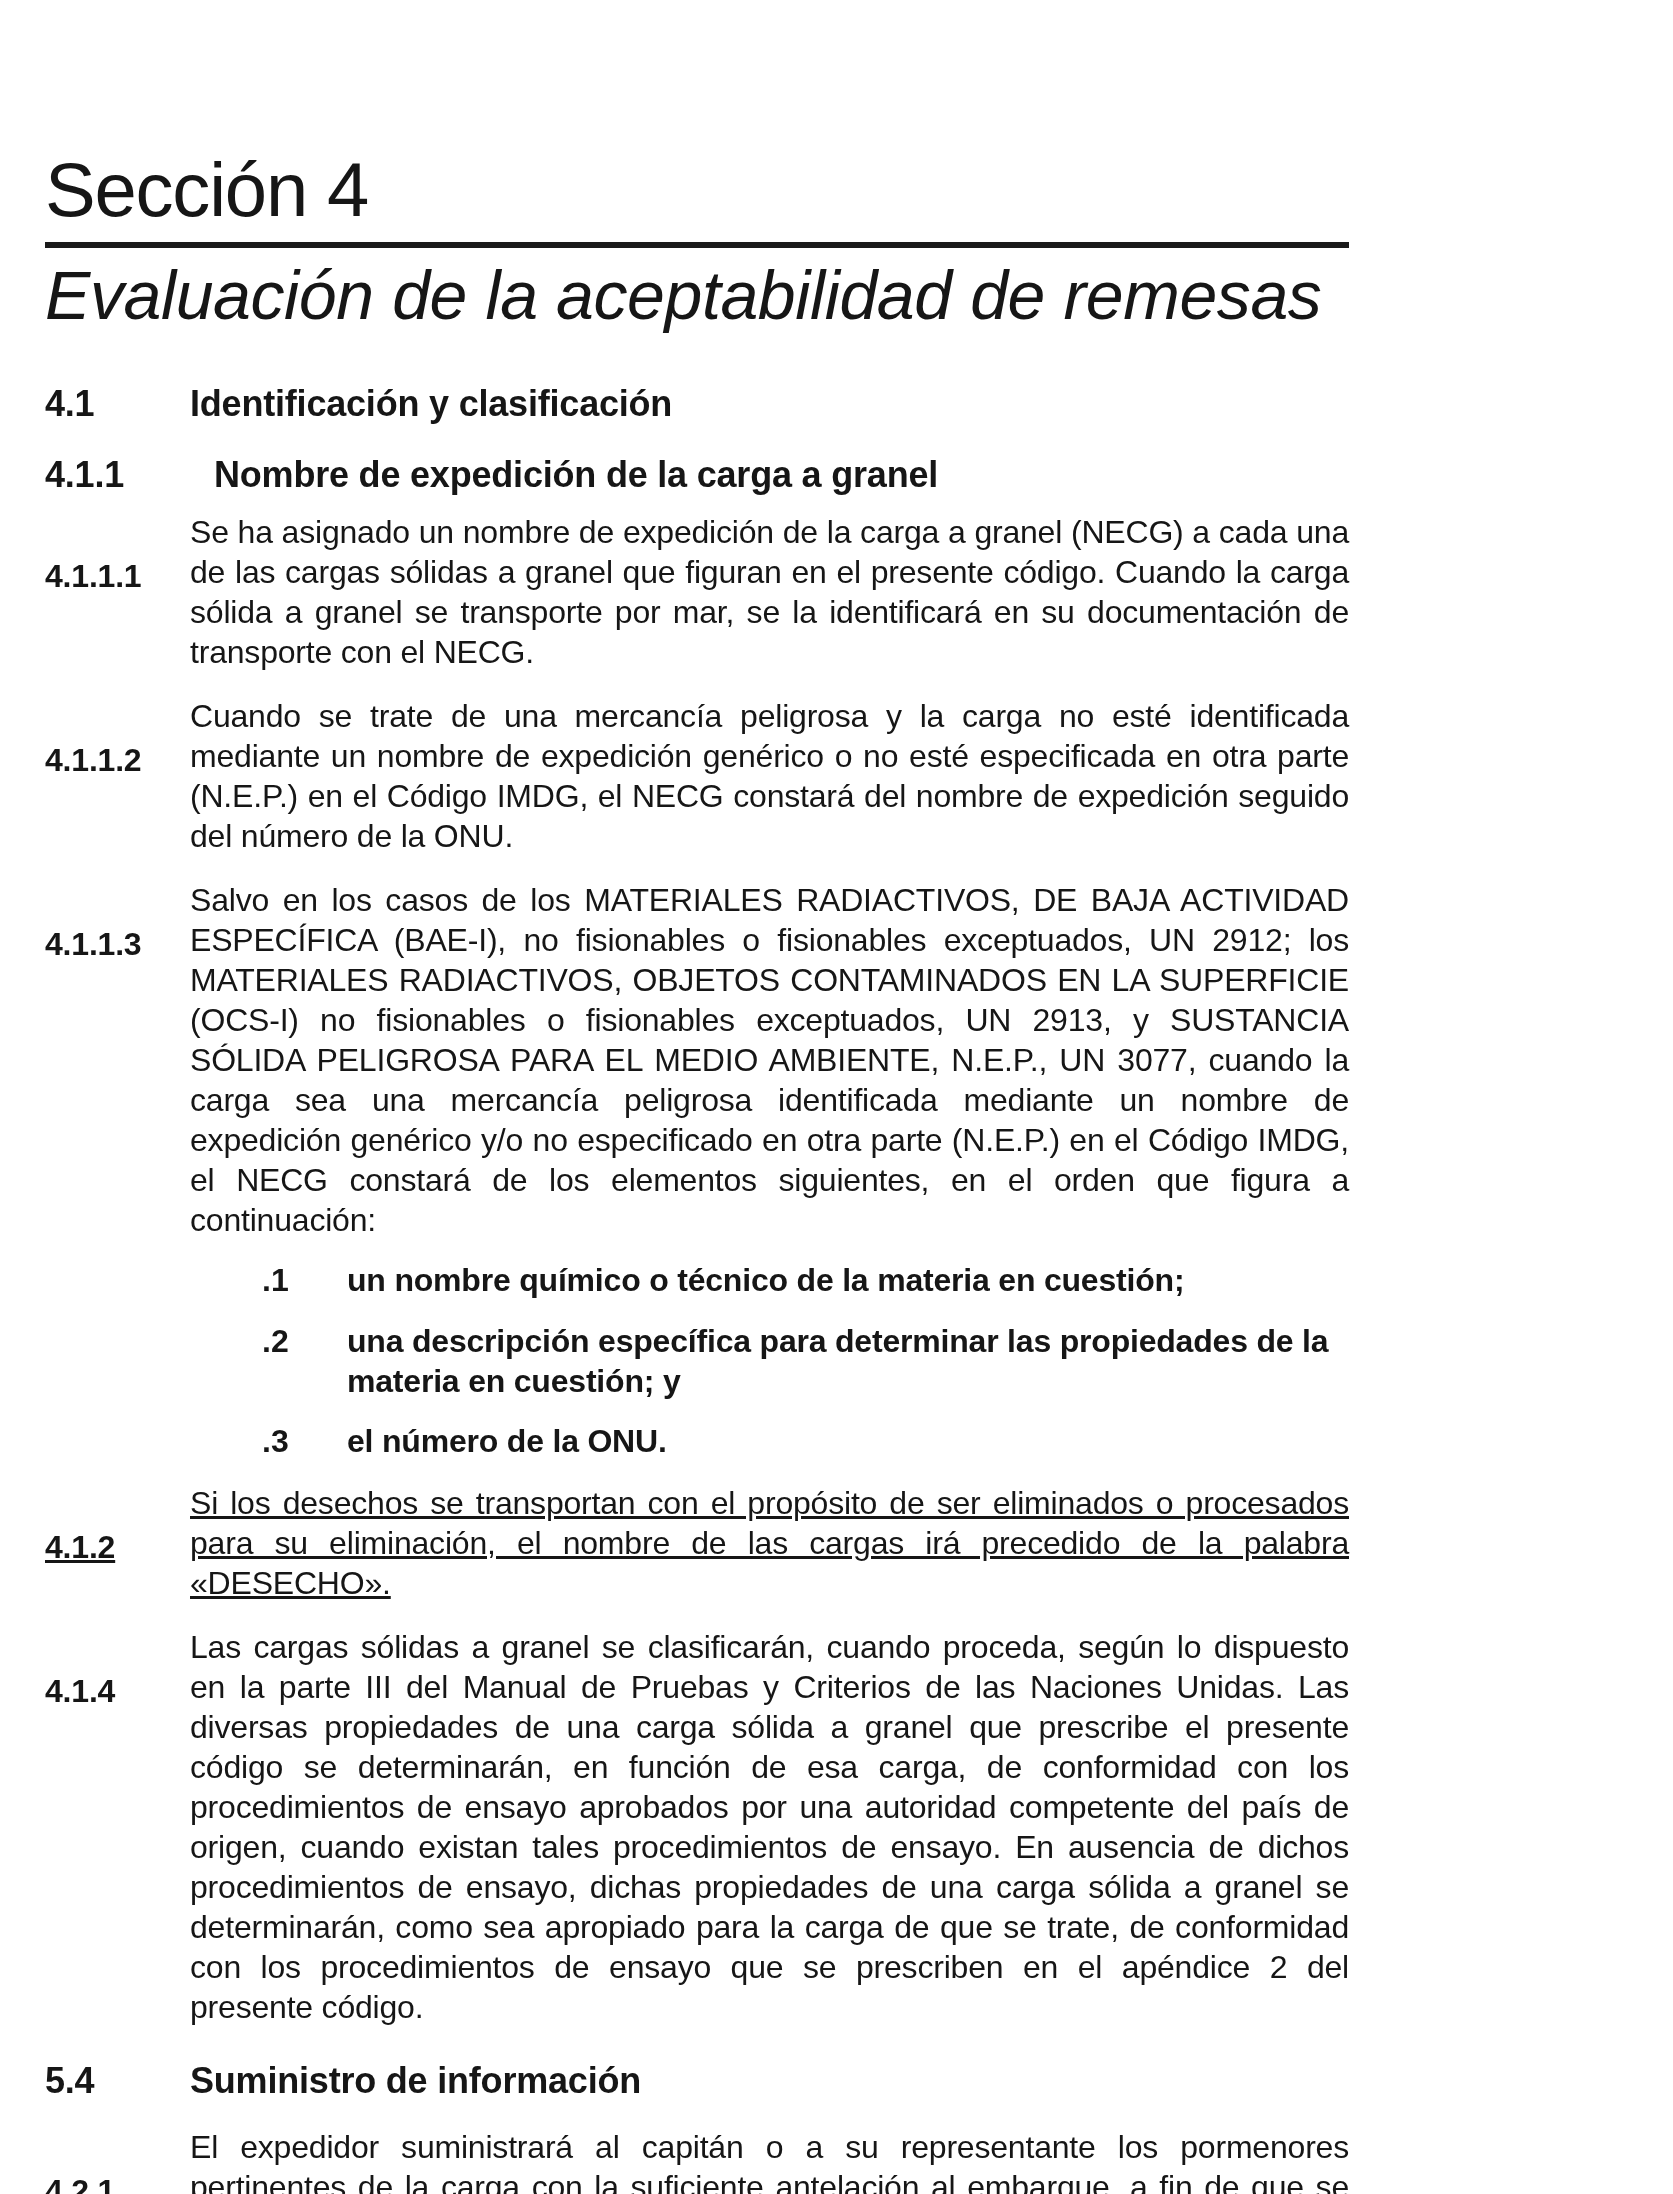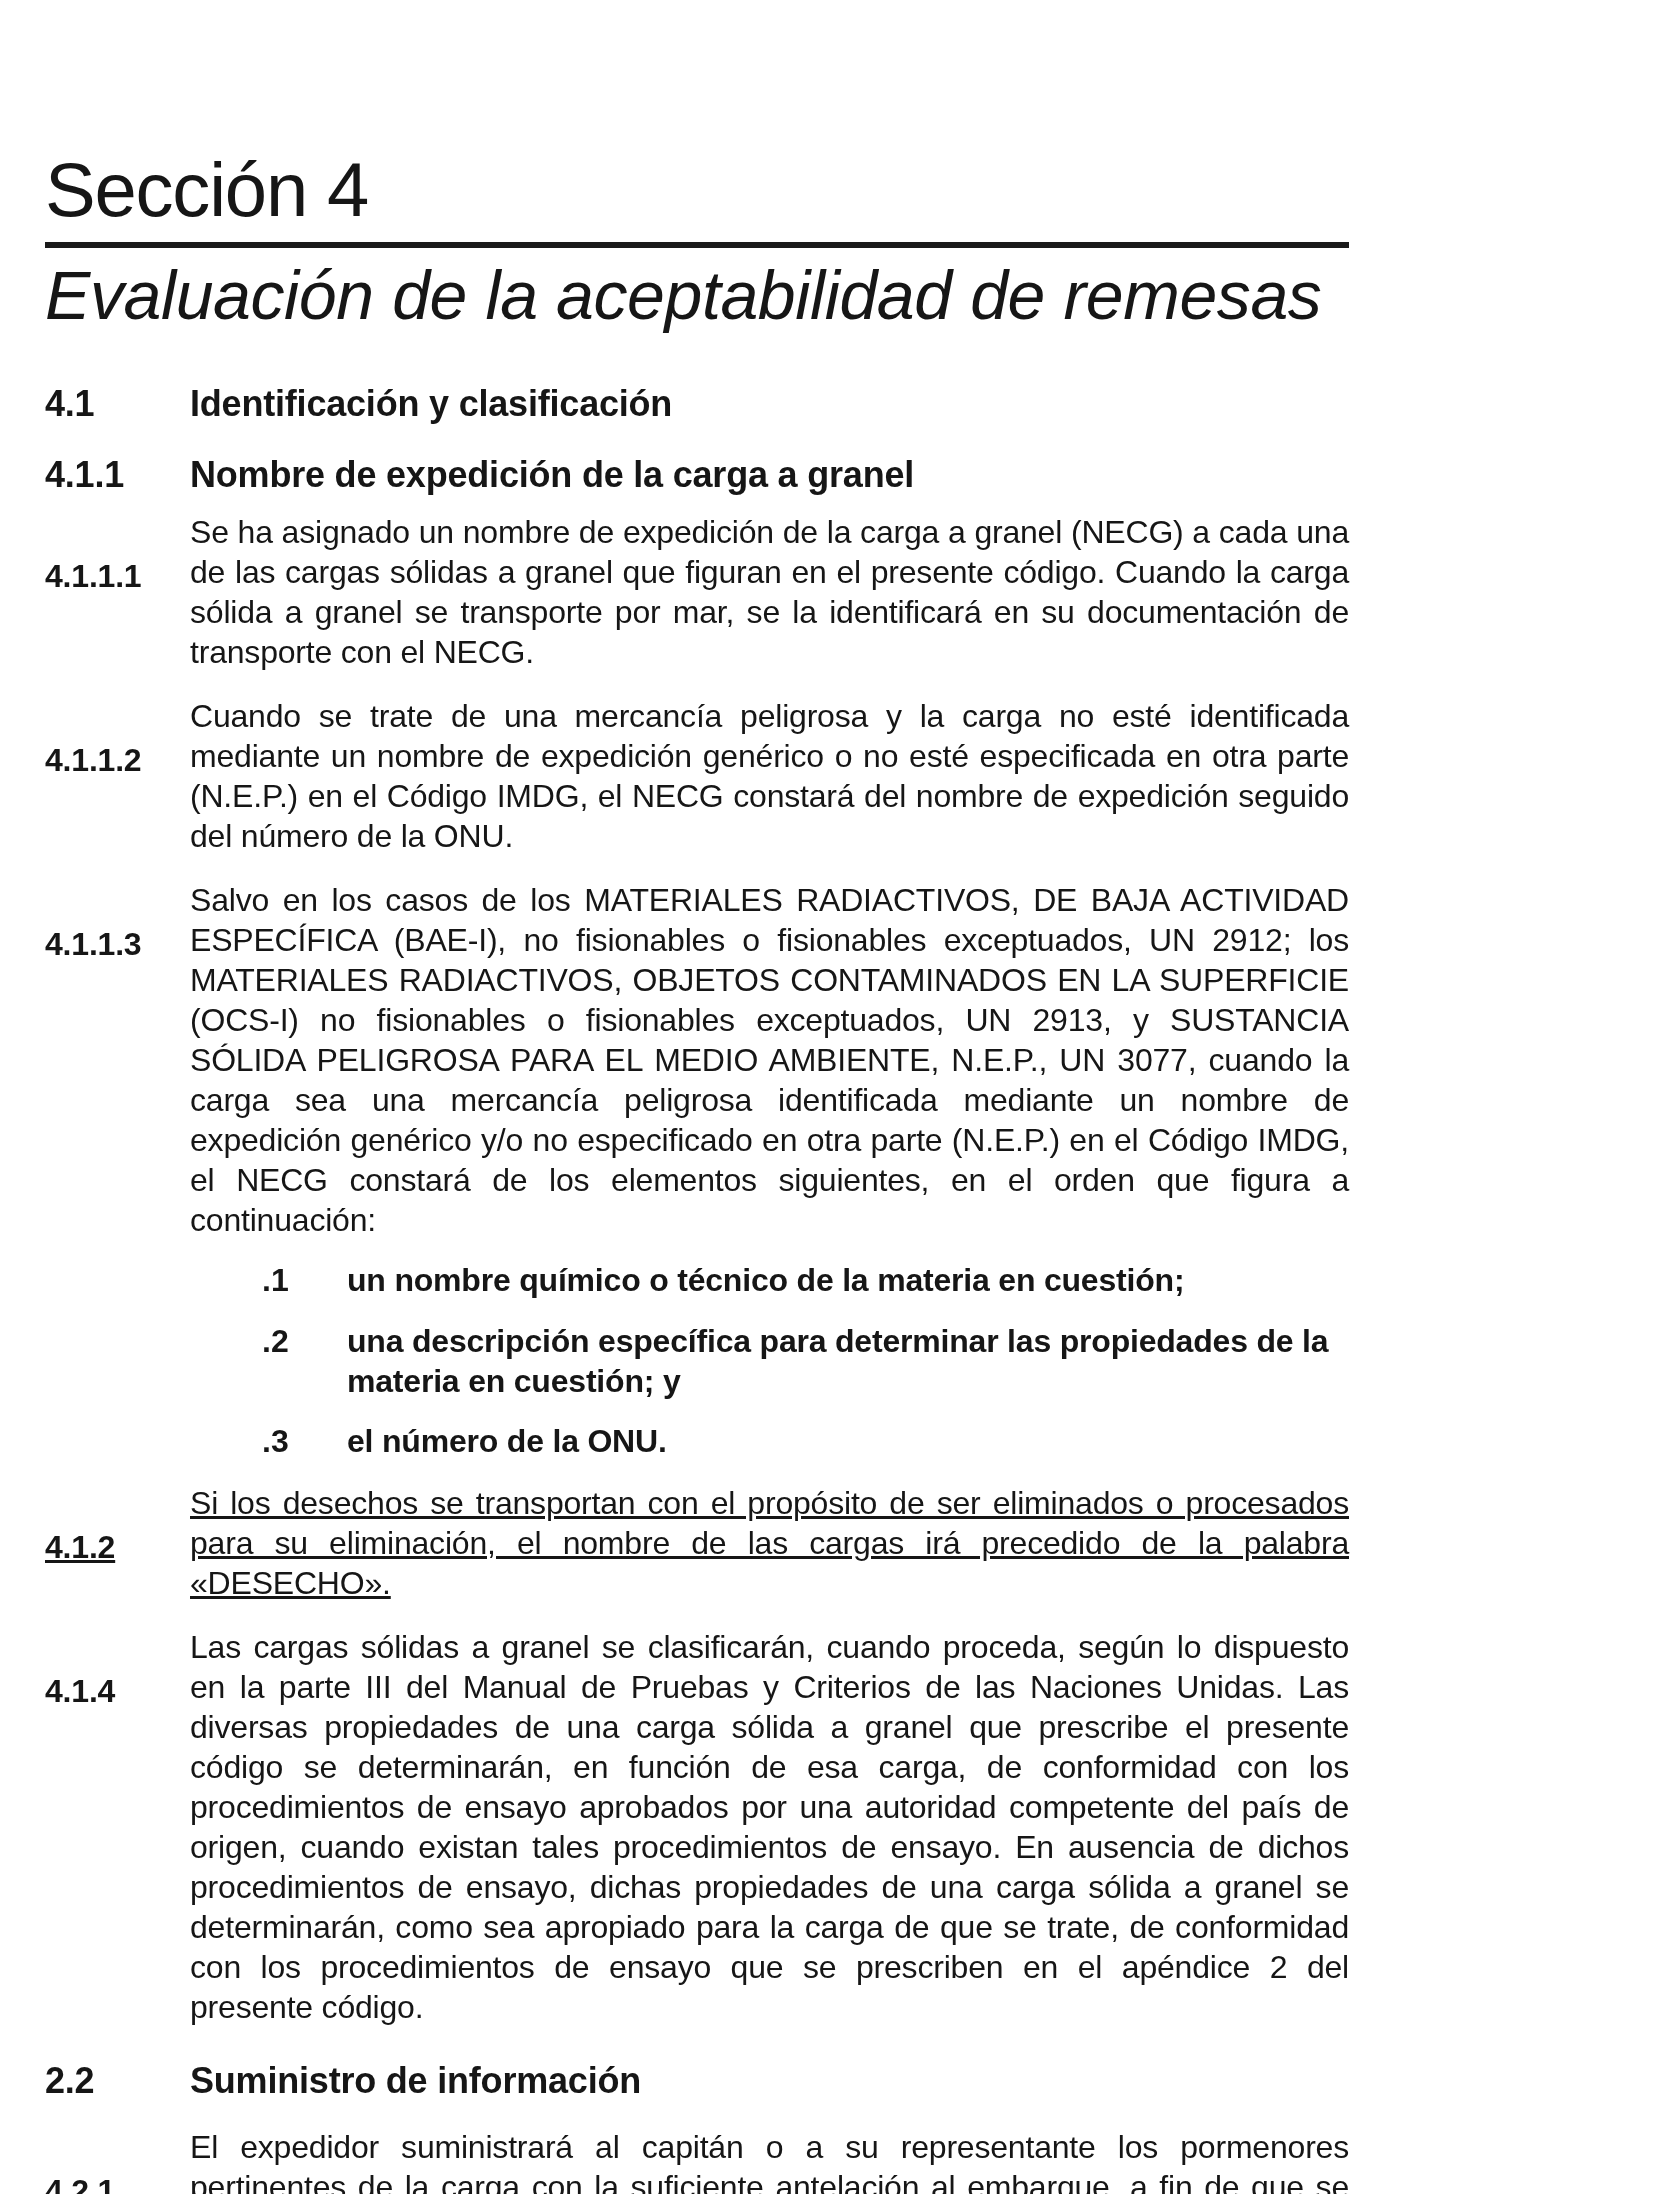--- a/index.html
+++ b/index.html
@@ -73,21 +73,21 @@
   .list-item .marker {
     font-weight: 700;
   }
   .list-item .li-text {
     letter-spacing: -0.2px;
     font-weight: bold;
   }
   
   .mt-64 { margin-top: 51px; }
   .mt-40 { margin-top: 32px; }
-  .mt-34 { margin-top: 27px; }
+  .mt-34 { margin-top: 27px; gap: 24px; }
   .mt-30 { margin-top: 24px; }
   .mt-28 { margin-top: 22px; text-decoration: underline; }
   .mt-26 { margin-top: 20.6px; }
   .mt-18 { margin-top: 14.2px; }
 </style>
 </head>
 <body>
 
 <div class="page">
 
@@ -144,21 +144,21 @@
     <div class="body">Si los desechos se transportan con el propósito de ser eliminados o procesados para su eliminación, el nombre de las cargas irá precedido de la palabra «DESECHO».</div>
   </div>
 
 
   <div class="row para-row mt-30">
     <span class="num">4.1.4</span>
     <div class="body">Las cargas sólidas a granel se clasificarán, cuando proceda, según lo dispuesto en la parte III del Manual de Pruebas y Criterios de las Naciones Unidas. Las diversas propiedades de una carga sólida a granel que prescribe el presente código se determinarán, en función de esa carga, de conformidad con los procedimientos de ensayo aprobados por una autoridad competente del país de origen, cuando existan tales procedimientos de ensayo. En ausencia de dichos procedimientos de ensayo, dichas propiedades de una carga sólida a granel se determinarán, como sea apropiado para la carga de que se trate, de conformidad con los procedimientos de ensayo que se prescriben en el apéndice 2 del presente código.</div>
   </div>
 
   <div class="row heading-row mt-40">
-    <span class="num">2.2</span>
+    <span class="num">5.4</span>
     <div class="body">Suministro de información</div>
   </div>
 
   <div class="row para-row mt-30">
     <span class="num">4.2.1</span>
     <div class="body">El expedidor suministrará al capitán o a su representante los pormenores pertinentes de la carga con la suficiente antelación al embarque, a fin de que se puedan tomar las precauciones necesarias para garantizar la adecuada estiba y el transporte en condiciones de seguridad de la carga.</div>
   </div>
 
 </div>
 

